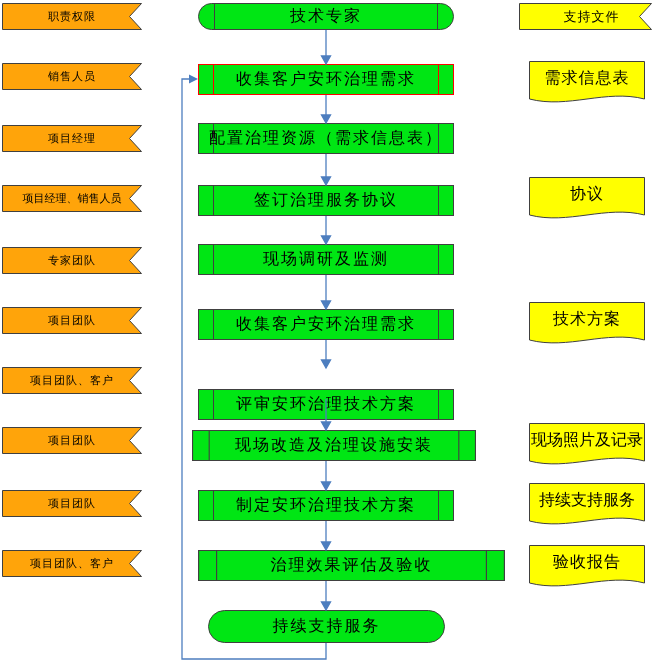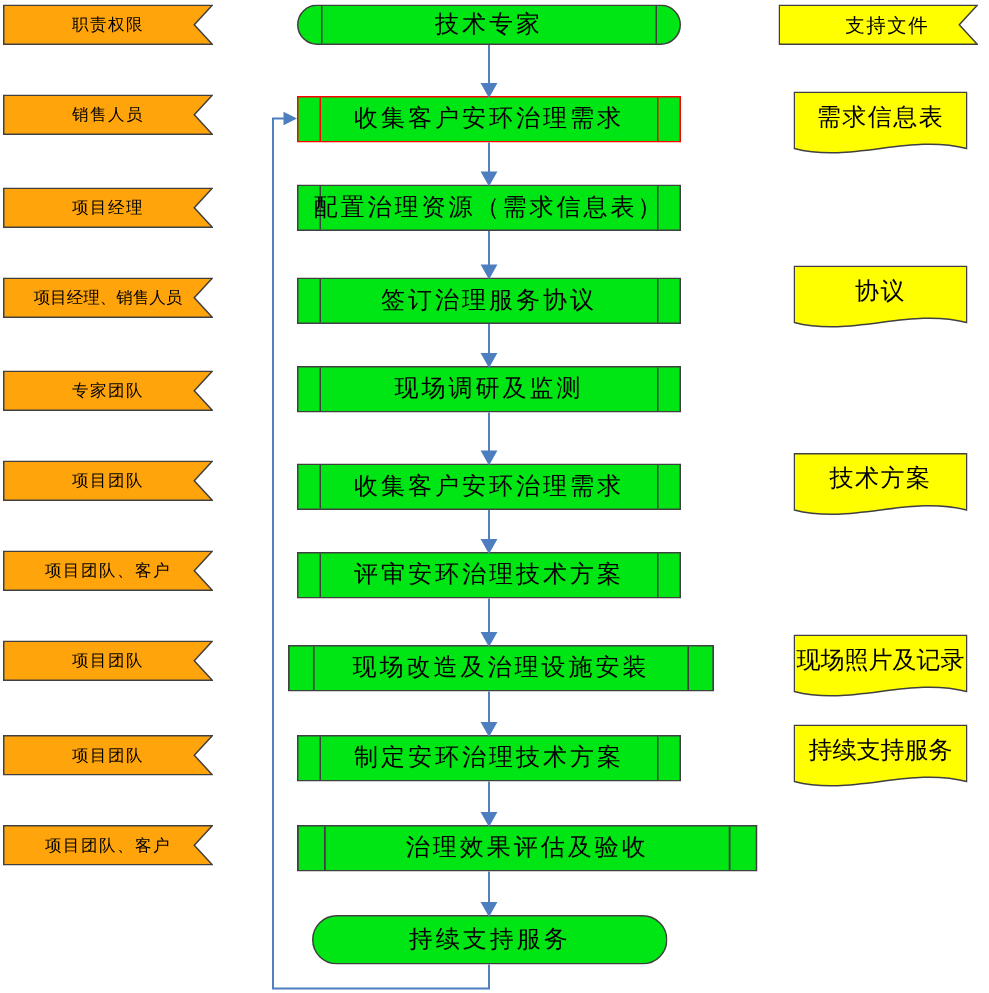--- a/index.html
+++ b/index.html
@@ -128,21 +128,21 @@
     <div class="label">现场调研及监测</div>
   </div>
   <div class="node proc" style="left:198px;top:309px;width:256px;height:31px">
     <svg viewBox="0 0 256 31" preserveAspectRatio="none">
       <rect x="0.5" y="0.5" width="255" height="30" fill="#00E614" stroke="#404040"></rect>
       <line x1="15.5" y1="1" x2="15.5" y2="30" stroke="#404040"></line>
       <line x1="240.5" y1="1" x2="240.5" y2="30" stroke="#404040"></line>
     </svg>
     <div class="label">收集客户安环治理需求</div>
   </div>
-  <div class="node proc" style="left:198px;top:368px;width:256px;height:31px">
+  <div class="node proc" style="left:198px;top:389px;width:256px;height:31px">
     <svg viewBox="0 0 256 31" preserveAspectRatio="none">
       <rect x="0.5" y="0.5" width="255" height="30" fill="#00E614" stroke="#404040"></rect>
       <line x1="15.5" y1="1" x2="15.5" y2="30" stroke="#404040"></line>
       <line x1="240.5" y1="1" x2="240.5" y2="30" stroke="#404040"></line>
     </svg>
     <div class="label">评审安环治理技术方案</div>
   </div>
   <div class="node proc" style="left:192px;top:430px;width:284px;height:31px">
     <svg viewBox="0 0 256 31" preserveAspectRatio="none">
       <rect x="0.5" y="0.5" width="255" height="30" fill="#00E614" stroke="#404040"></rect>
@@ -204,20 +204,26 @@
     <svg viewBox="0 0 116 44" preserveAspectRatio="none">
         <path d="M0.5,0.5 H115.5 V38 C77,28 39,48 0.5,38 Z" fill="#FFFF00" stroke="#404040"></path>
       </svg>
     <div class="label" style="letter-spacing:0">现场照片及记录</div>
   </div>
   <div class="node doc" style="left:529px;top:483px;width:116px;height:44px">
     <svg viewBox="0 0 116 44" preserveAspectRatio="none">
         <path d="M0.5,0.5 H115.5 V38 C77,28 39,48 0.5,38 Z" fill="#FFFF00" stroke="#404040"></path>
       </svg>
     <div class="label" style="letter-spacing:0">持续支持服务</div>
+  </div>
+  <div class="node doc" style="left:529px;top:545px;width:116px;height:44px">
+    <svg viewBox="0 0 116 44" preserveAspectRatio="none">
+        <path d="M0.5,0.5 H115.5 V38 C77,28 39,48 0.5,38 Z" fill="#FFFF00" stroke="#404040"></path>
+      </svg>
+    <div class="label">验收报告</div>
   </div>
 
   <svg id="connectors" viewBox="0 0 659 662">
     <g stroke="#4D7EBF" stroke-width="1.3" fill="#4D7EBF">
       <line x1="326" y1="30" x2="326" y2="57"></line>
         <polygon points="326,64 321.5,56 330.5,56"></polygon>
       <line x1="326" y1="95" x2="326" y2="116"></line>
         <polygon points="326,123 321.5,115 330.5,115"></polygon>
       <line x1="326" y1="154" x2="326" y2="178"></line>
         <polygon points="326,185 321.5,177 330.5,177"></polygon>

